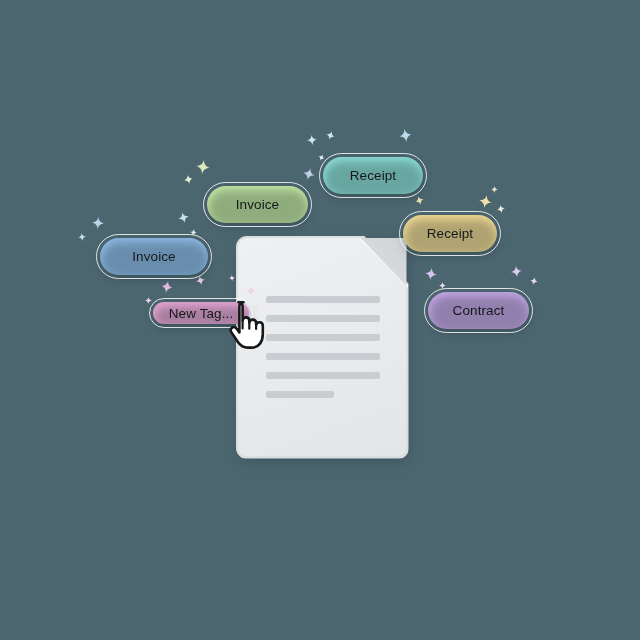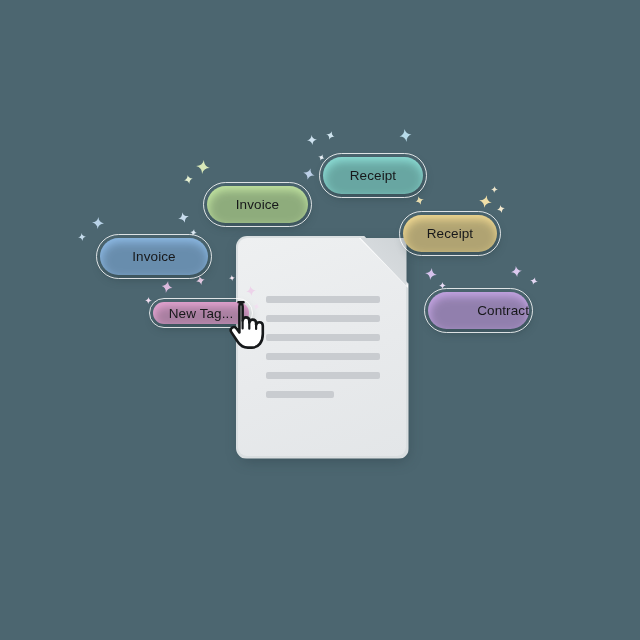--- a/index.html
+++ b/index.html
@@ -307,21 +307,21 @@
         <span class="chip-label">Invoice</span>
       </div>
       <div class="chip" style="left: 323px; top: 145px; width: 100px; height: 37px; background: rgb(142, 224, 216); color: rgb(23, 24, 26);">
         <span class="chip-ring"></span>
         <span class="chip-label">Receipt</span>
       </div>
       <div class="chip" style="left: 403px; top: 203px; width: 94px; height: 37px; background: rgb(245, 220, 148); color: rgb(23, 24, 26);">
         <span class="chip-ring"></span>
         <span class="chip-label">Receipt</span>
       </div>
-      <div class="chip" style="left: 428px; top: 280px; width: 101px; height: 37px; background: rgb(201, 168, 232); color: rgb(23, 24, 26); justify-content: flex-end;">
+      <div class="chip" style="left: 428px; top: 280px; width: 101px; height: 37px; background: rgb(201, 168, 232); color: rgb(23, 24, 26);">
         <span class="chip-ring"></span>
         <span class="chip-label">Contract</span>
       </div>
       <div class="chip" style="left: 153px; top: 290px; width: 96px; height: 22px; background: rgb(234, 167, 214); color: rgb(23, 24, 26);">
         <span class="chip-ring"></span>
         <span class="chip-label">New Tag...</span>
       </div>
     </div>
 
   <div class="cursor">

